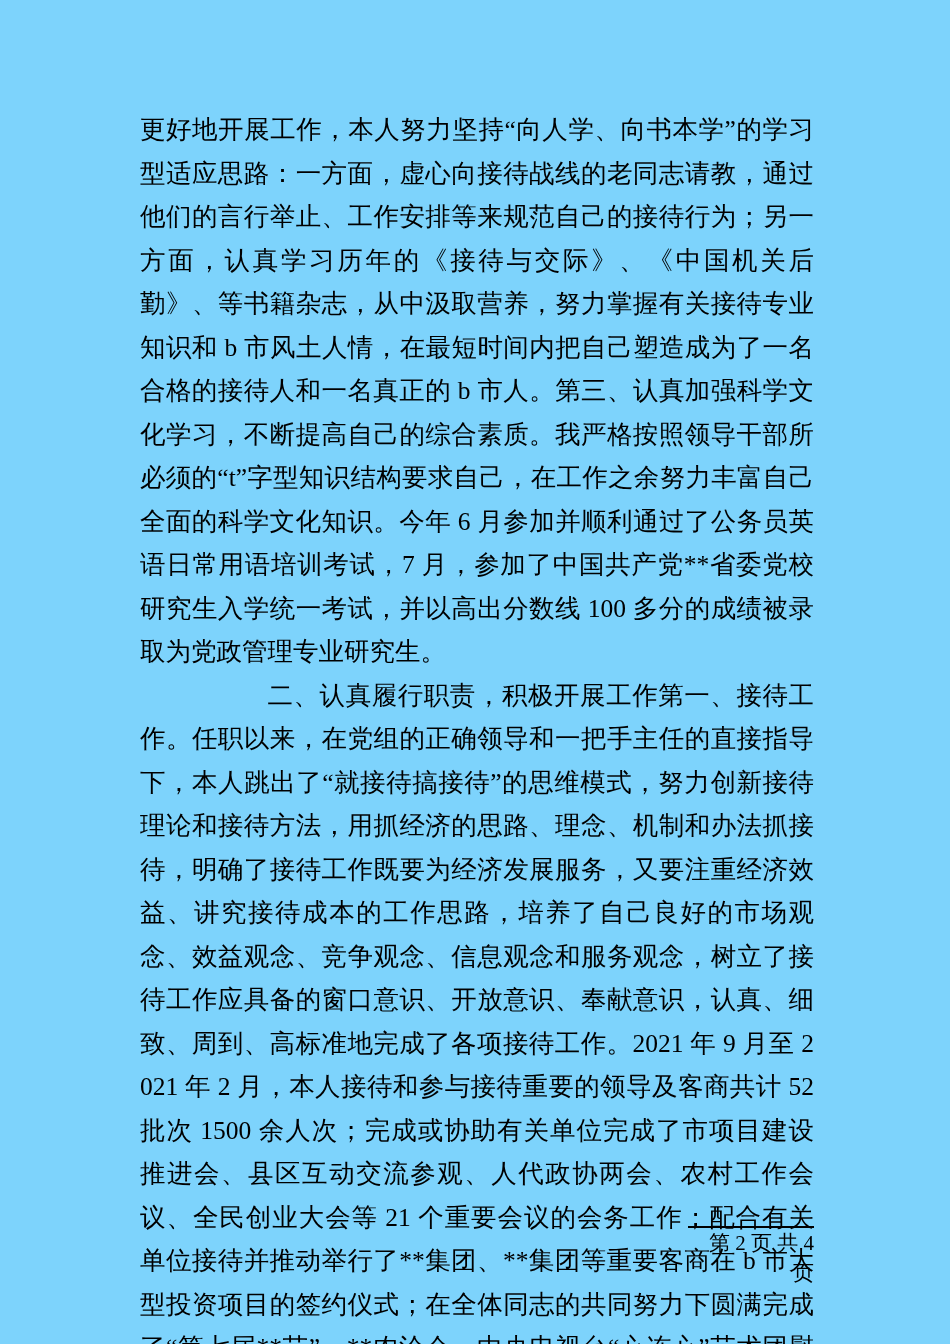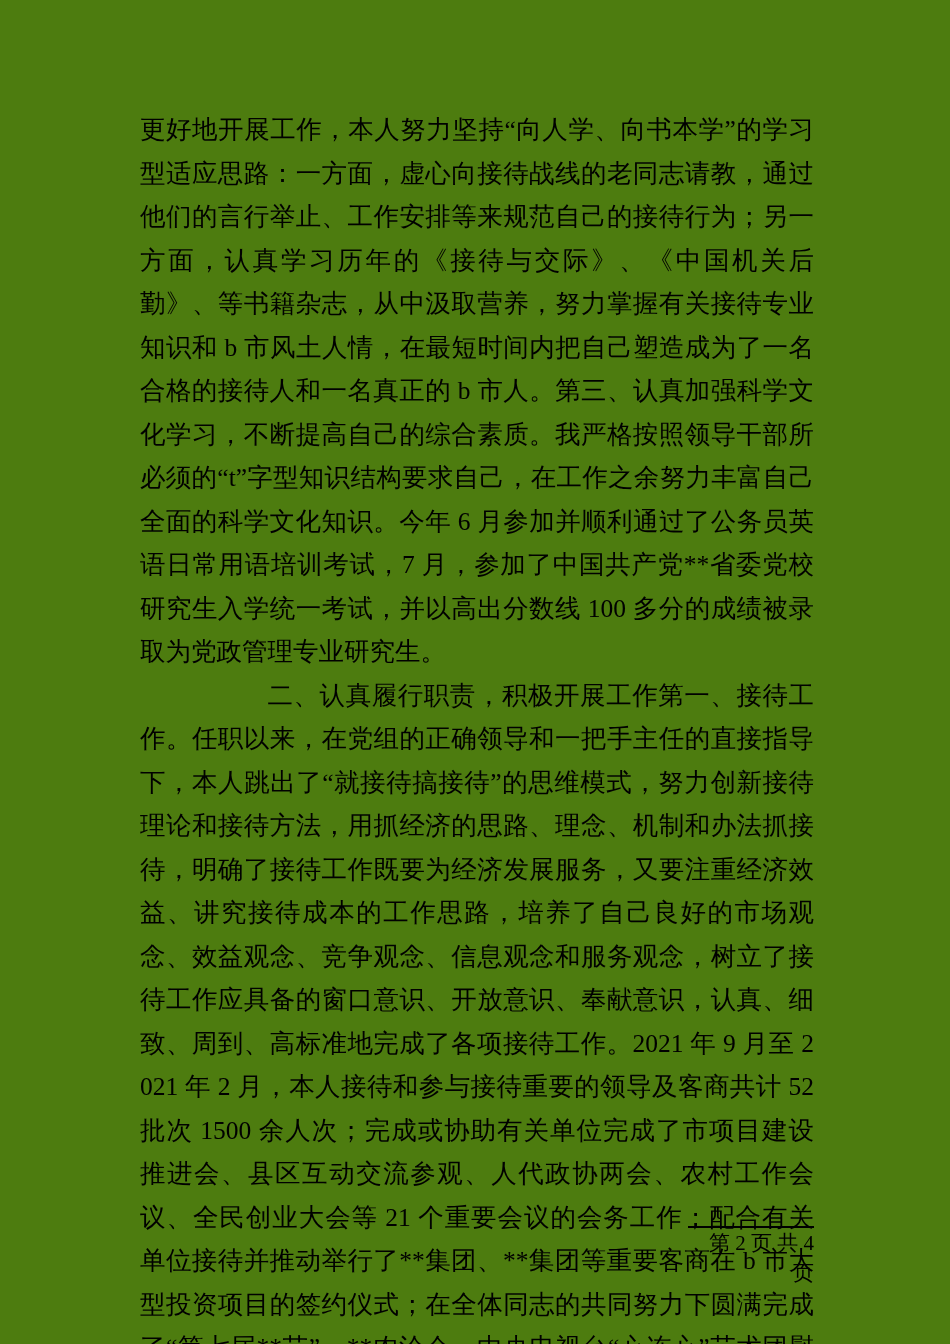--- a/index.html
+++ b/index.html
@@ -14,21 +14,21 @@
     color: #000000;
     position: relative;
     overflow: hidden;
   }
   .page {
     position: absolute;
     left: 0;
     top: 0;
     width: 950px;
     height: 1344px;
-    background: #4d7c0f;
+    background: #7dd3fc;
   }
   .content {
     position: absolute;
     left: 140px;
     top: 108px;
     width: 674px;
   }
   .para {
     margin: 0 0 0 0;
     font-size: 25.5px;

